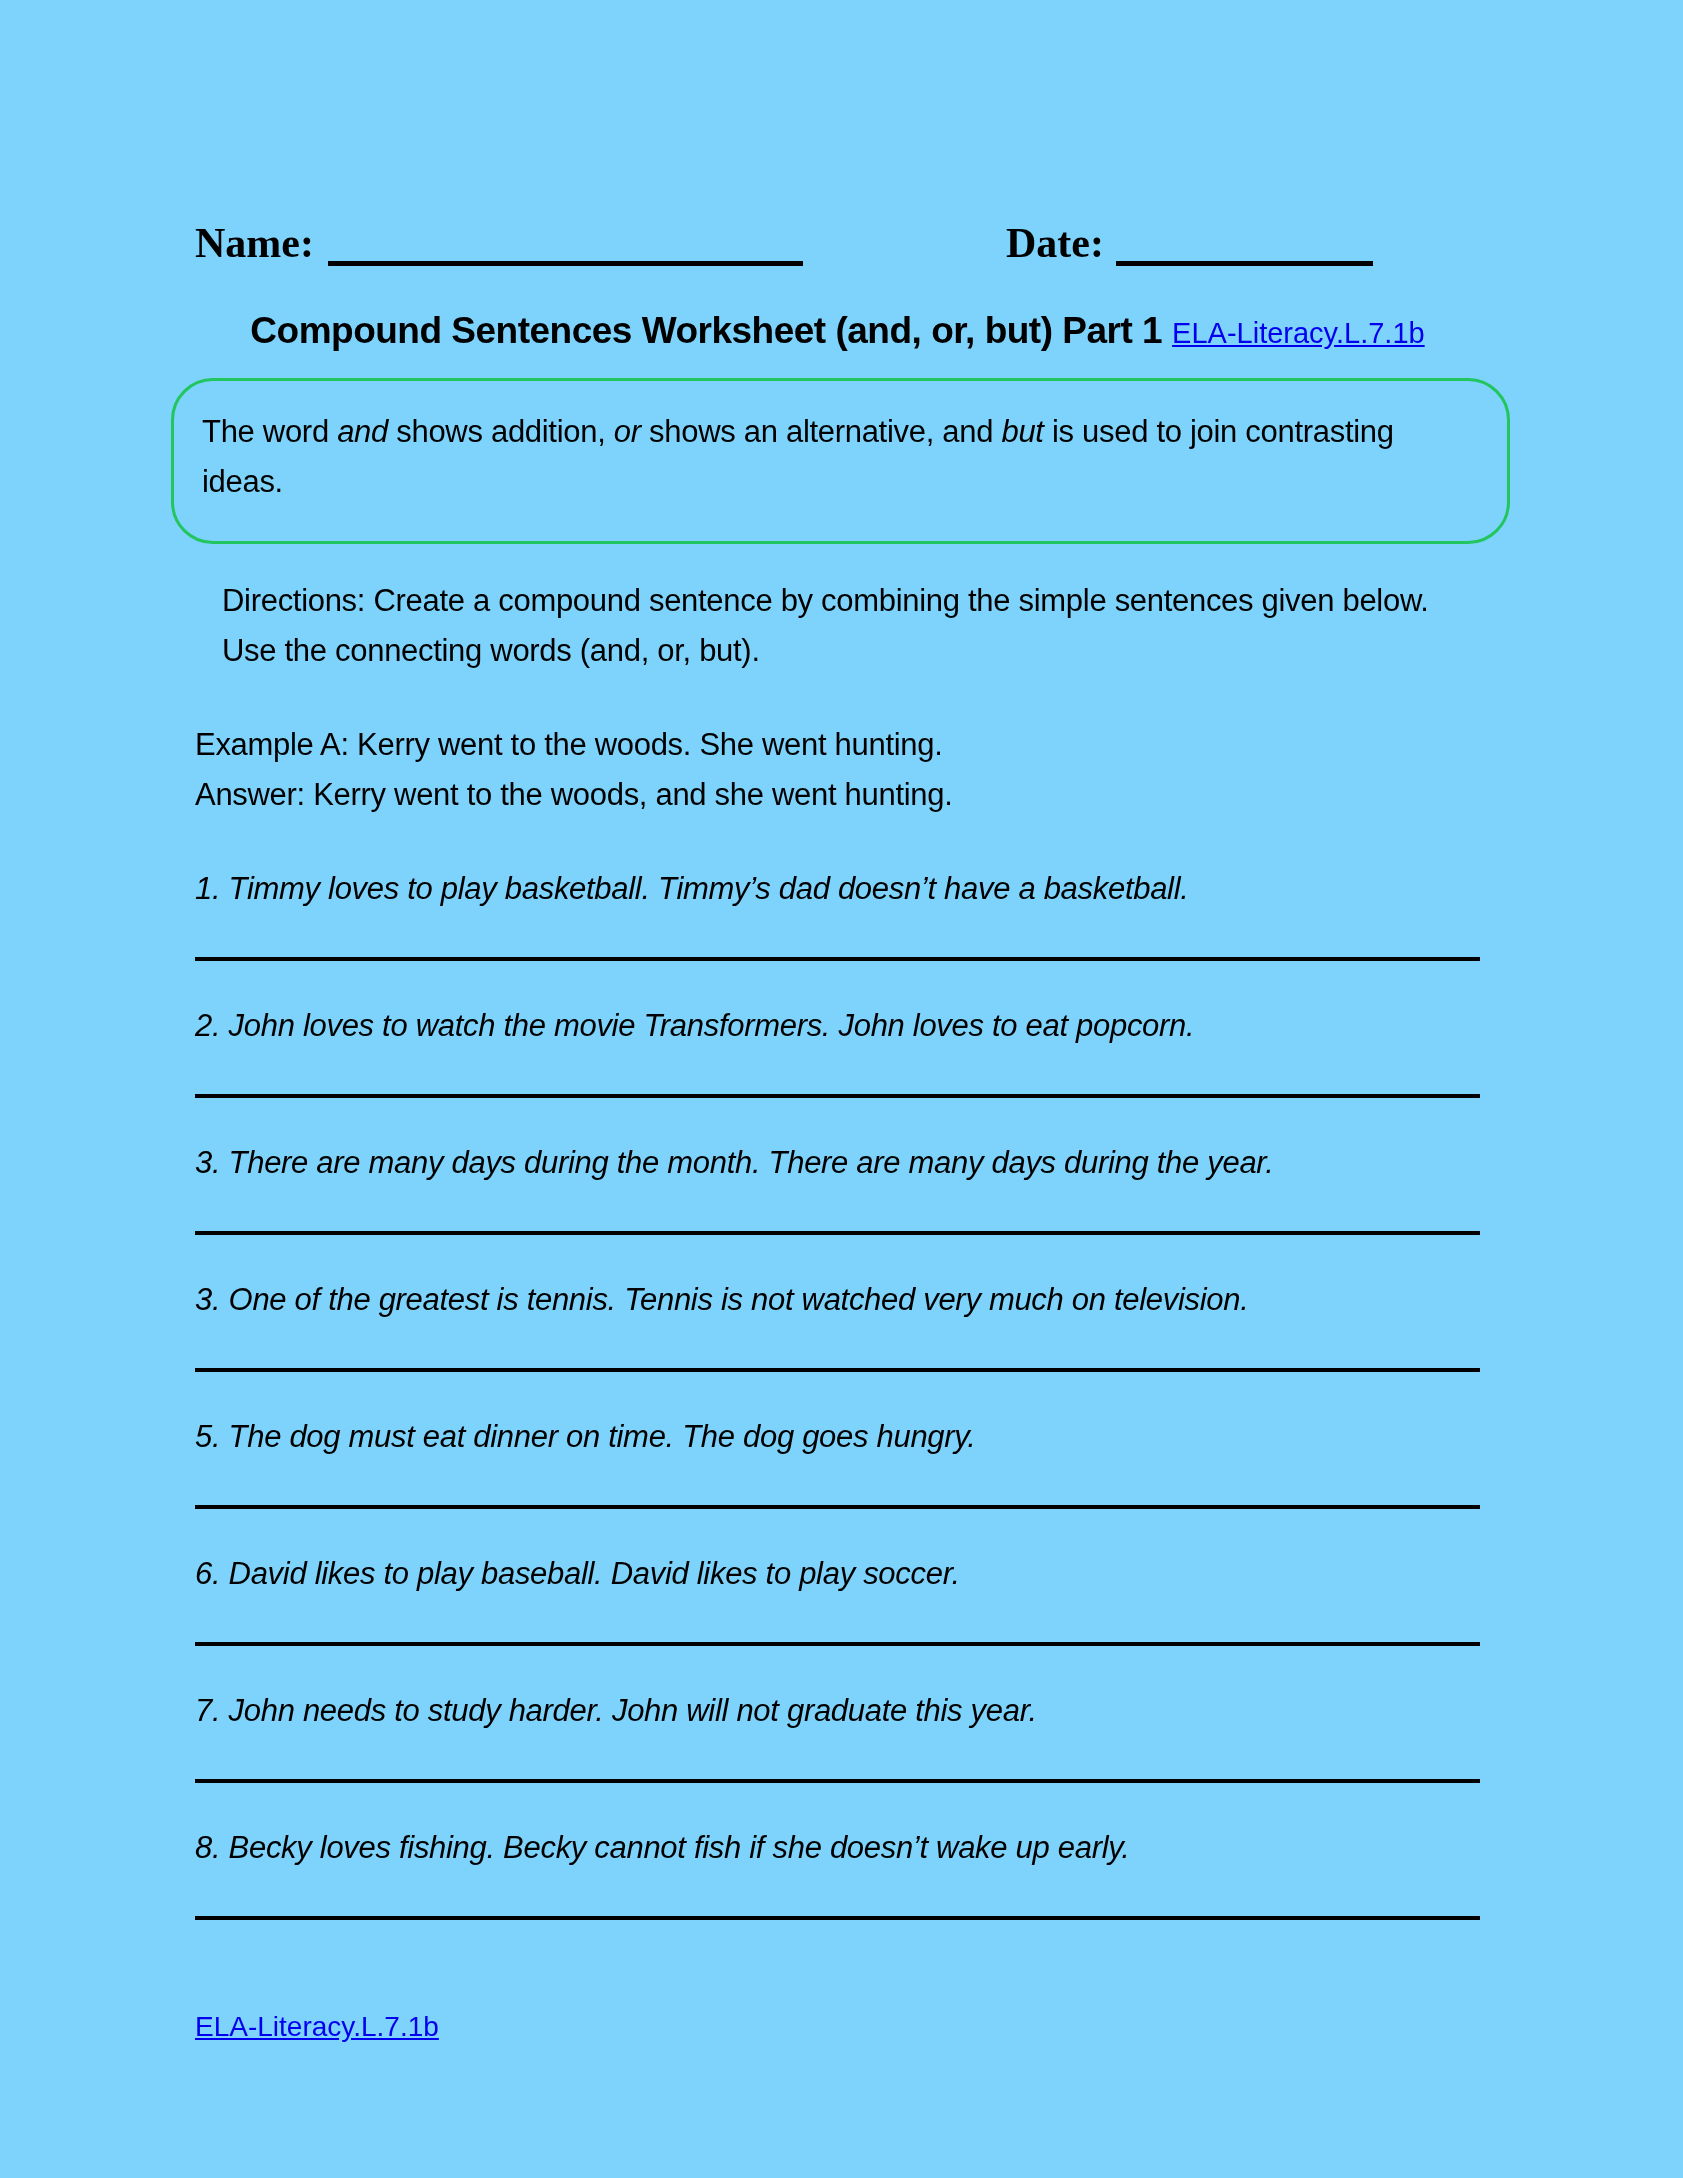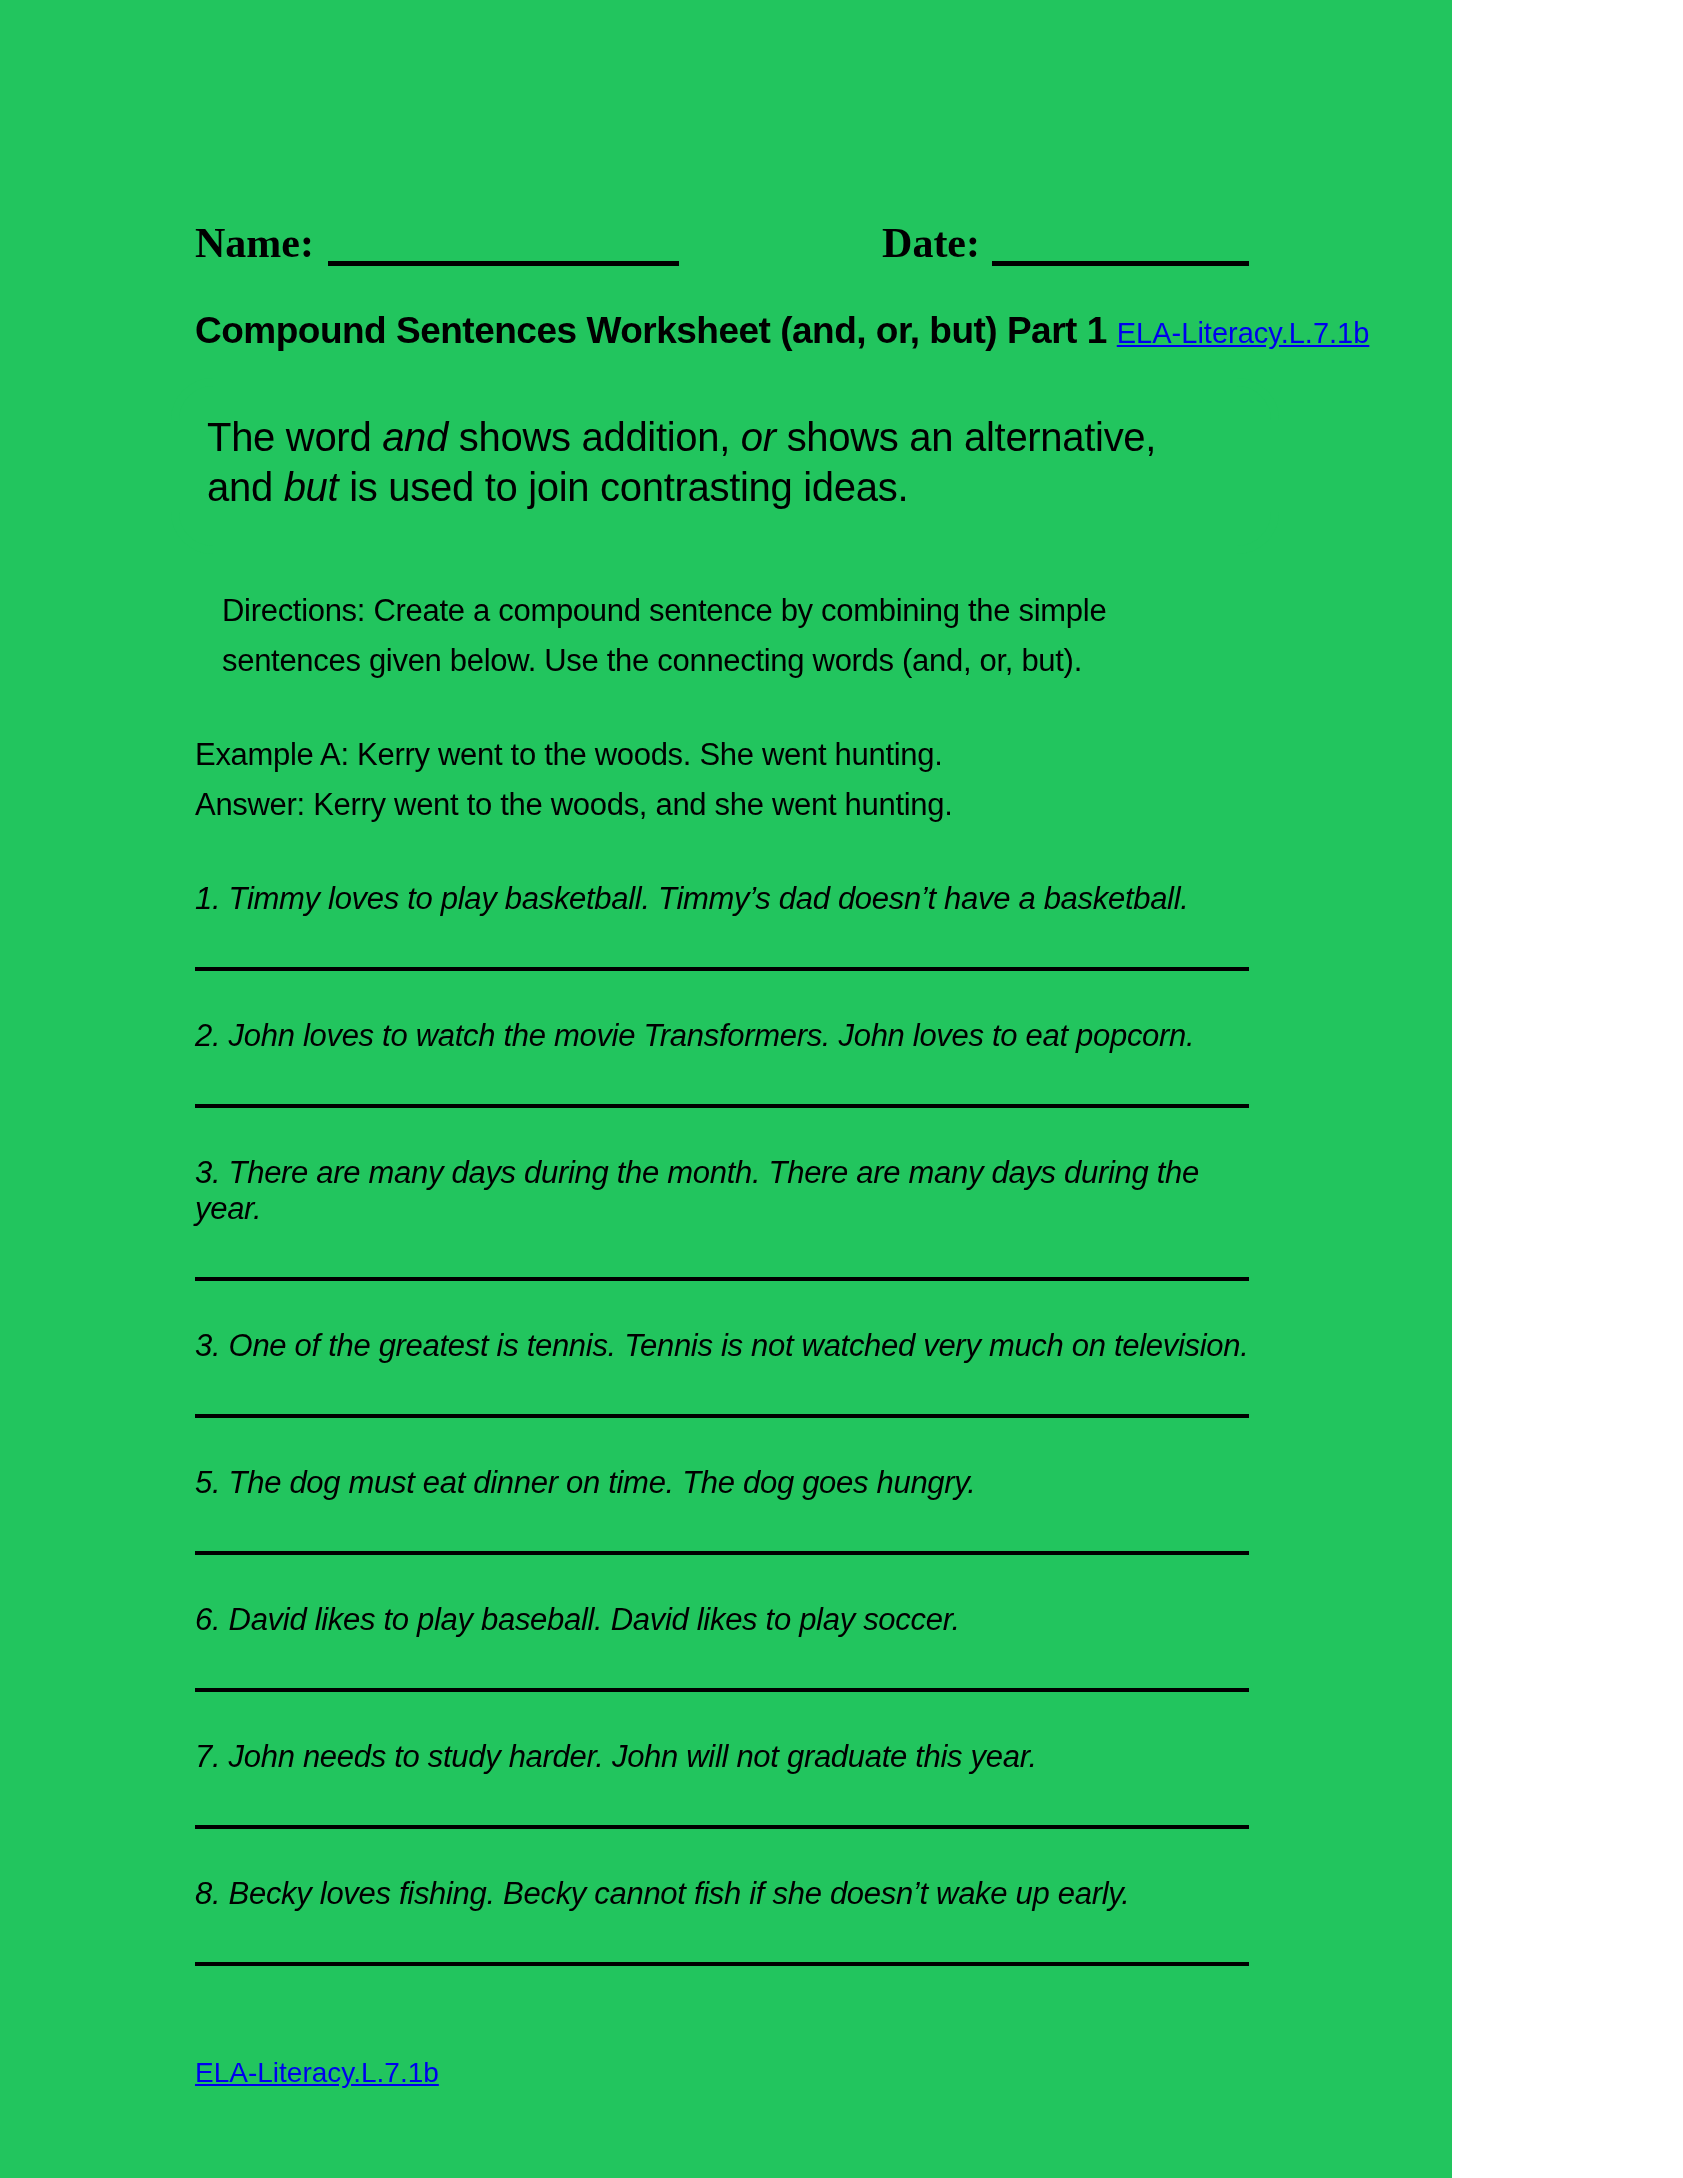--- a/index.html
+++ b/index.html
@@ -1,35 +1,35 @@
 <!DOCTYPE html>
 <html><head>
 <meta charset="utf-8">
 <style>
   html,body{margin:0;padding:0;background:#ffffff;}
   .page{
-    width:1452px;height:2178px;background:#22c55e;position:relative;
+    width:1683px;height:2178px;background:#7dd3fc;position:relative;
     font-family:"Liberation Sans",sans-serif;color:#000;overflow:hidden;
     box-sizing:border-box;padding:220px 203px 0 195px;
   }
   
   .header-row{display:flex;align-items:flex-end;font-family:"Liberation Serif",serif;
     font-weight:bold;font-size:42px;line-height:1.1;}
   .blank-line{display:inline-block;border-bottom:5px solid #000;height:40px;}
   .name-line{width:475px;margin-left:14px;}
   .date-group{margin-left:203px;display:flex;align-items:flex-end;}
   .date-line{width:257px;margin-left:12px;}
   
   .title-row{text-align:center;margin-top:44px;font-size:37px;font-weight:bold;
     letter-spacing:-0.5px;white-space:nowrap;}
   .title-link{font-size:29px;font-weight:normal;color:#0000ee;text-decoration:underline;
     margin-left:10px;letter-spacing:0;}
   
-  .info-box{margin:26px -30px 16px -24px;border:8px solid #22c55e;border-radius:42px;
-    padding:26px 40px 34px 28px;font-size:40px;line-height:50px;letter-spacing:-0.3px;
+  .info-box{margin:26px -30px 16px -24px;border:3px solid #22c55e;border-radius:42px;
+    padding:26px 40px 34px 28px;font-size:31px;line-height:50px;letter-spacing:-0.3px;
     min-height:89px;box-sizing:border-box;}
   .info-box .it{font-style:italic;}
   
   .directions{margin-top:32px;font-size:31px;line-height:50px;letter-spacing:-0.3px;margin-left:27px;}
   .example{margin-top:44px;font-size:31px;line-height:50px;letter-spacing:-0.3px;}
   
   .items{margin-top:51px;}
   .item{margin:0;}
   .item-sentence{font-size:31px;line-height:36px;letter-spacing:-0.3px;font-style:italic;}
   .answer-line{border-bottom:4px solid #000;margin-top:50px;margin-bottom:47px;height:0;}

